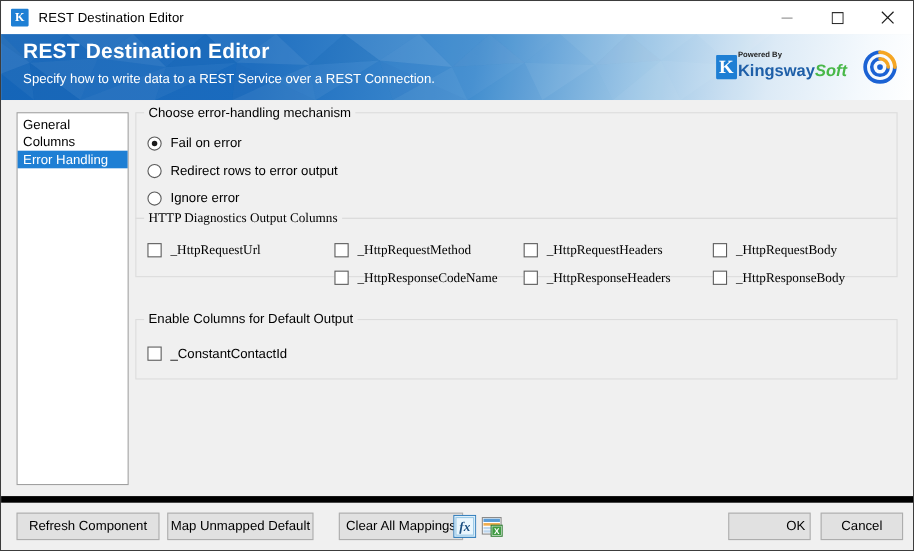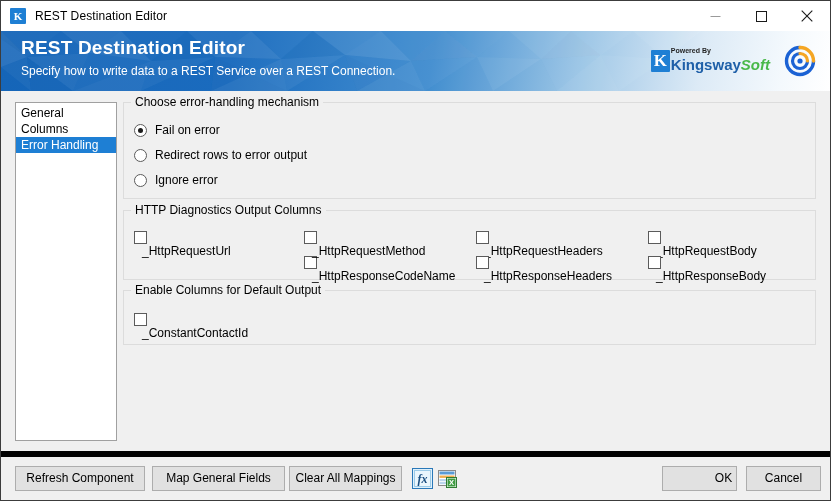--- a/index.html
+++ b/index.html
@@ -215,21 +215,21 @@
     left: 7px;
     background: #f0f0f0;
     padding: 0 4px;
     font-size: 12px;
     line-height: 14px;
     color: #000000;
     white-space: nowrap;
   }
 
   #gb-error   { top: 0px;   height: 97px; }
-  #gb-http    { top: 108px; height: 70px; }
+  #gb-http    { top: 96px; height: 54px; font-family: Liberation Serif, serif; }
   #gb-enable  { top: 188px; height: 55px; }
 
   .radio-row {
     position: absolute;
     left: 10px;
     display: flex;
     align-items: center;
     height: 18px;
   }
   .radio {
@@ -251,22 +251,22 @@
   }
   .radio-label {
     margin-left: 8px;
     font-size: 12px;
     white-space: nowrap;
   }
 
   .cb-row {
     position: absolute;
     display: flex;
+    align-items: center;
     height: 16px;
-    flex-direction: column;
   }
   .checkbox {
     width: 13px; height: 13px;
     border: 1px solid #5b5b5b;
     background: #ffffff;
     box-sizing: border-box;
     flex: 0 0 auto;
   }
   .cb-label {
     margin-left: 8px;
@@ -292,21 +292,21 @@
     font-family: "Liberation Sans", sans-serif;
     font-size: 12px;
     color: #000000;
     line-height: 23px;
     text-align: center;
     white-space: nowrap;
     padding: 0;
   }
   #btn-refresh  { left: 14px;  width: 130px; }
   #btn-mapfields{ left: 151px; width: 133px; }
-  #btn-clearmap { left: 288px; width: 113px; }
+  #btn-clearmap { left: 307px; width: 113px; }
   #btn-ok       { left: 661px; width: 75px; padding-left: 48px; }
   #btn-cancel   { left: 745px; width: 75px; }
 
   .iconbtn {
     position: absolute;
     top: 11px;
     width: 21px;
     height: 21px;
     box-sizing: border-box;
     background: transparent;
@@ -497,21 +497,21 @@
           <span class="checkbox"></span>
           <span class="cb-label">_ConstantContactId</span>
         </div>
       </div>
 
     </div>
   </div>
 
   <div class="footer">
     <button class="btn" id="btn-refresh">Refresh Component</button>
-    <button class="btn" id="btn-mapfields">Map General Fields</button>
+    <button class="btn" id="btn-mapfields">Map Unmapped Default</button>
     <button class="btn" id="btn-clearmap">Clear All Mappings</button>
 
     <button class="iconbtn" id="btn-fx">
       <svg width="21" height="21" viewBox="0 0 21 21">
         <rect x="0.5" y="0.5" width="20" height="20" fill="#dff0fb" stroke="#2a78b8"></rect>
         <rect x="2.5" y="2.5" width="16" height="16" fill="#eaf6fd" stroke="#9ccbe8"></rect>
         <text x="10.5" y="15" text-anchor="middle" font-family="Liberation Serif, serif" font-style="italic" font-weight="bold" font-size="12" fill="#1a4e80">fx</text>
       </svg>
     </button>
 

